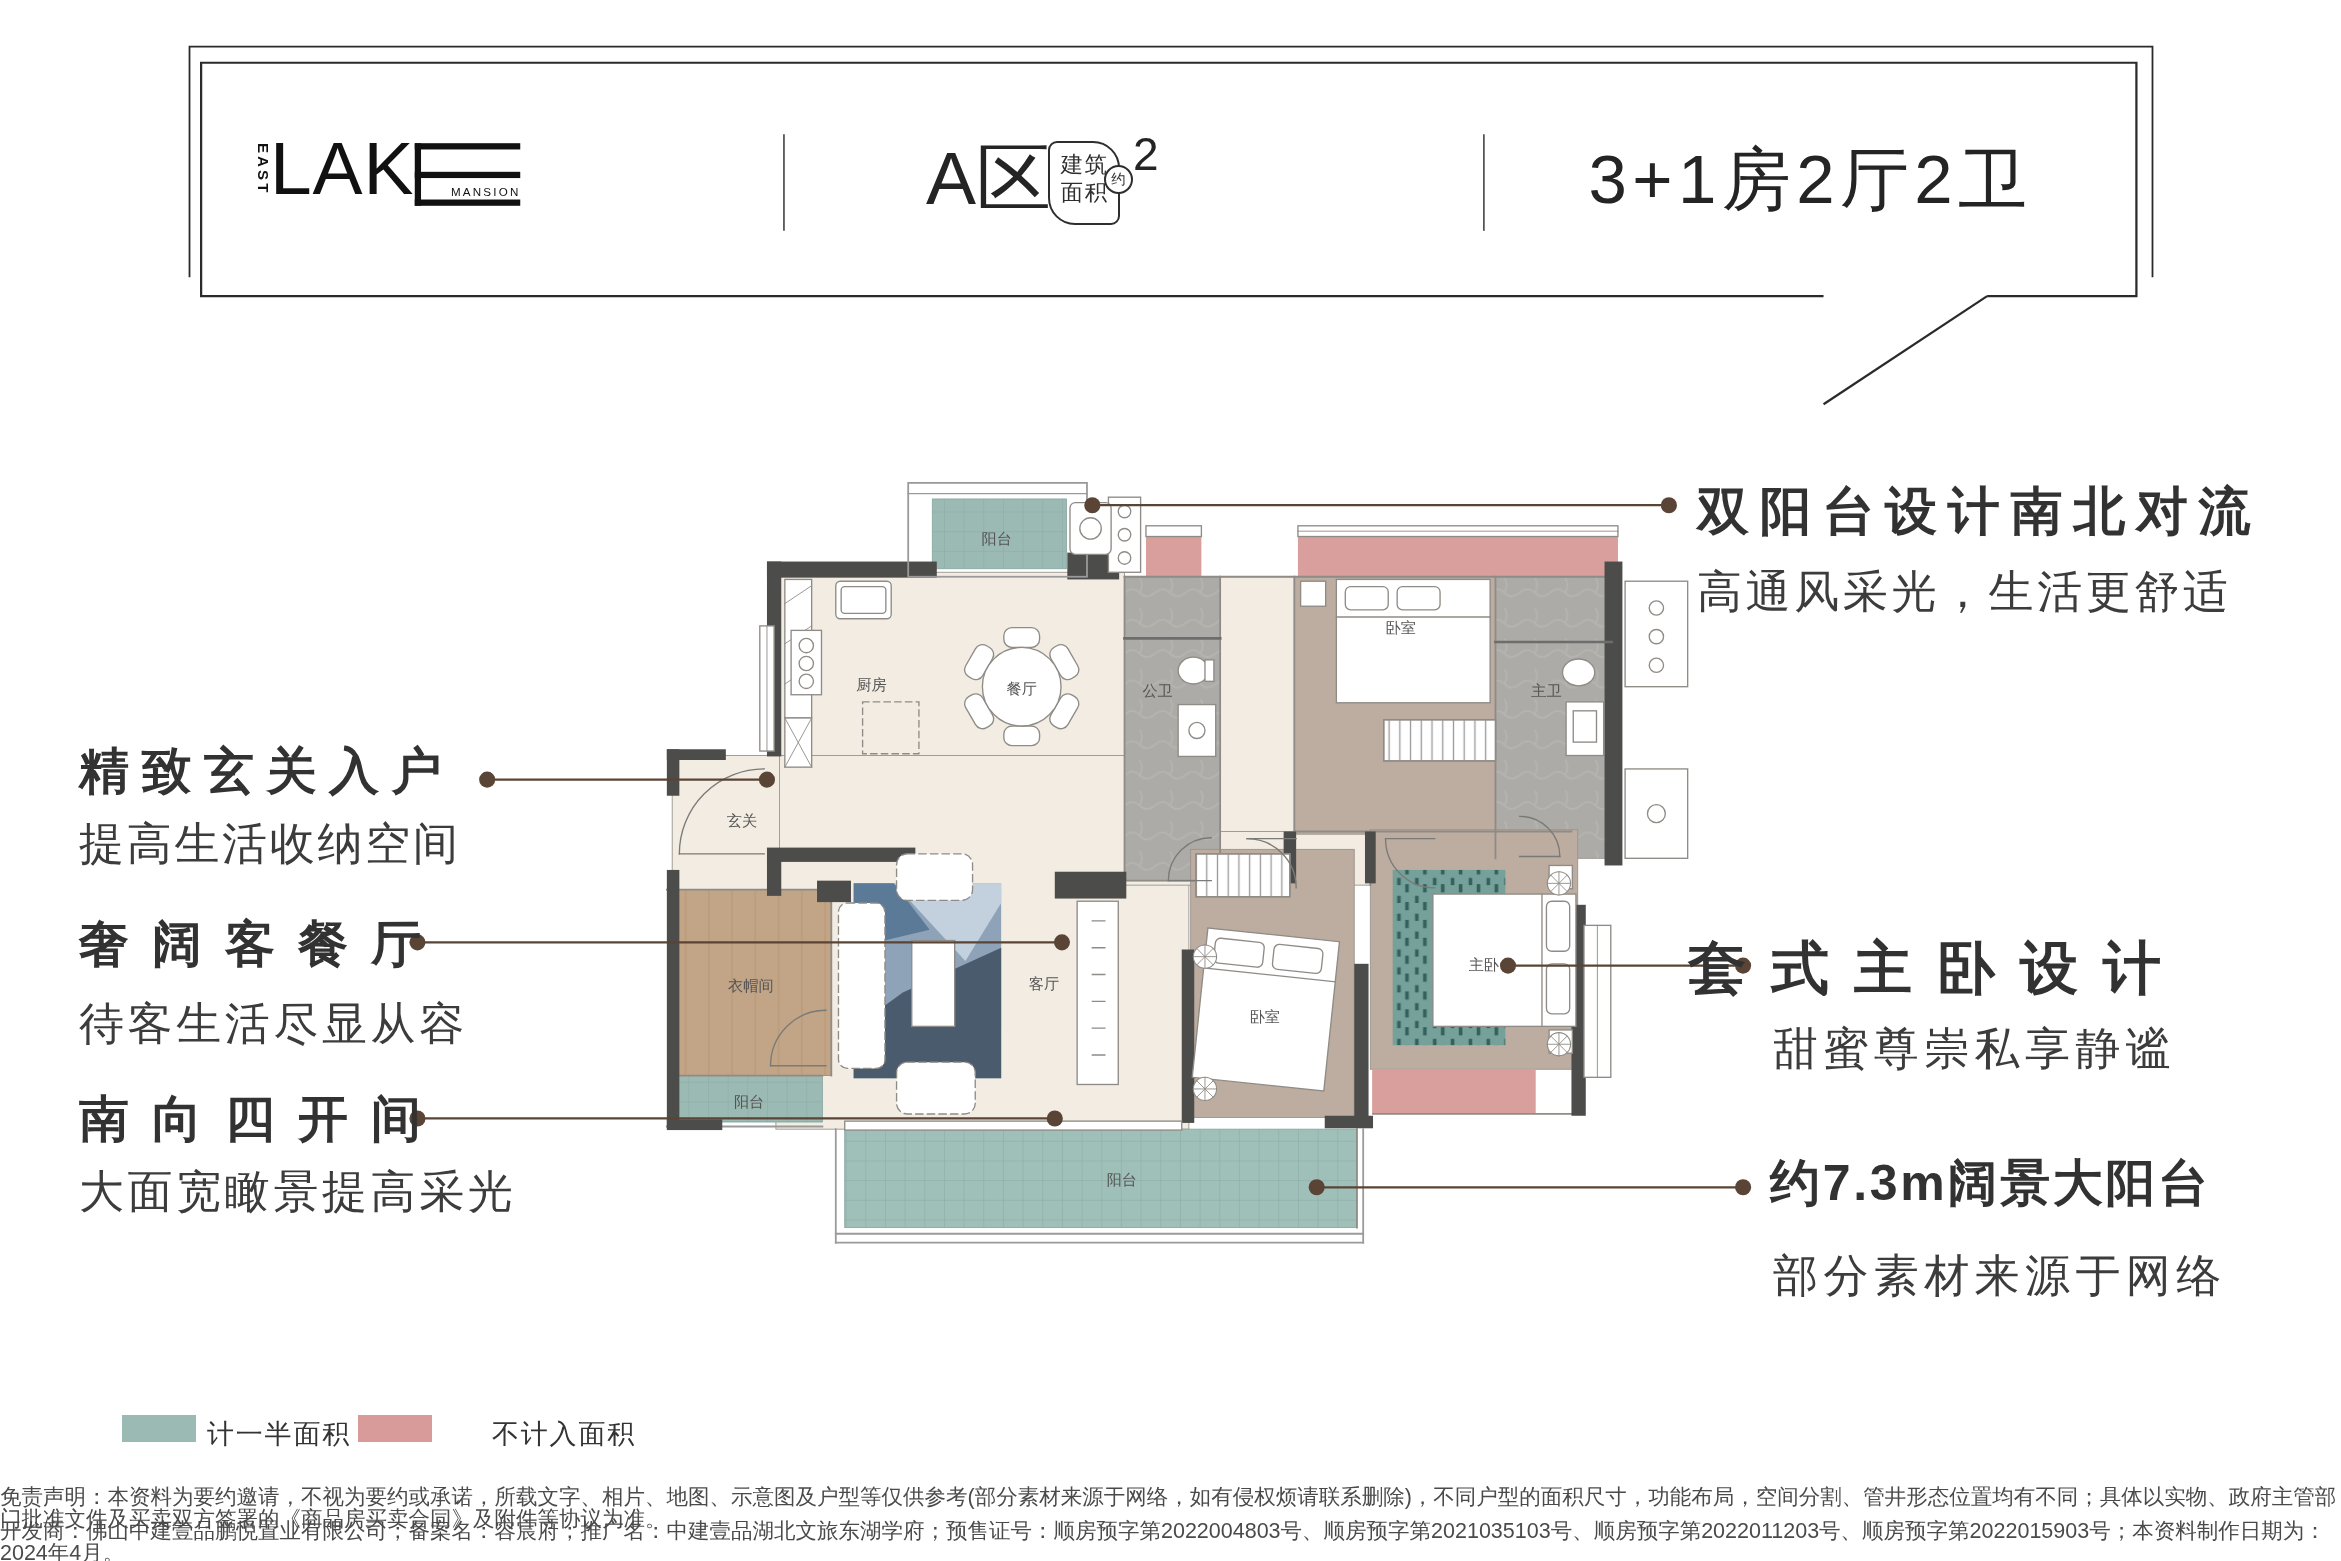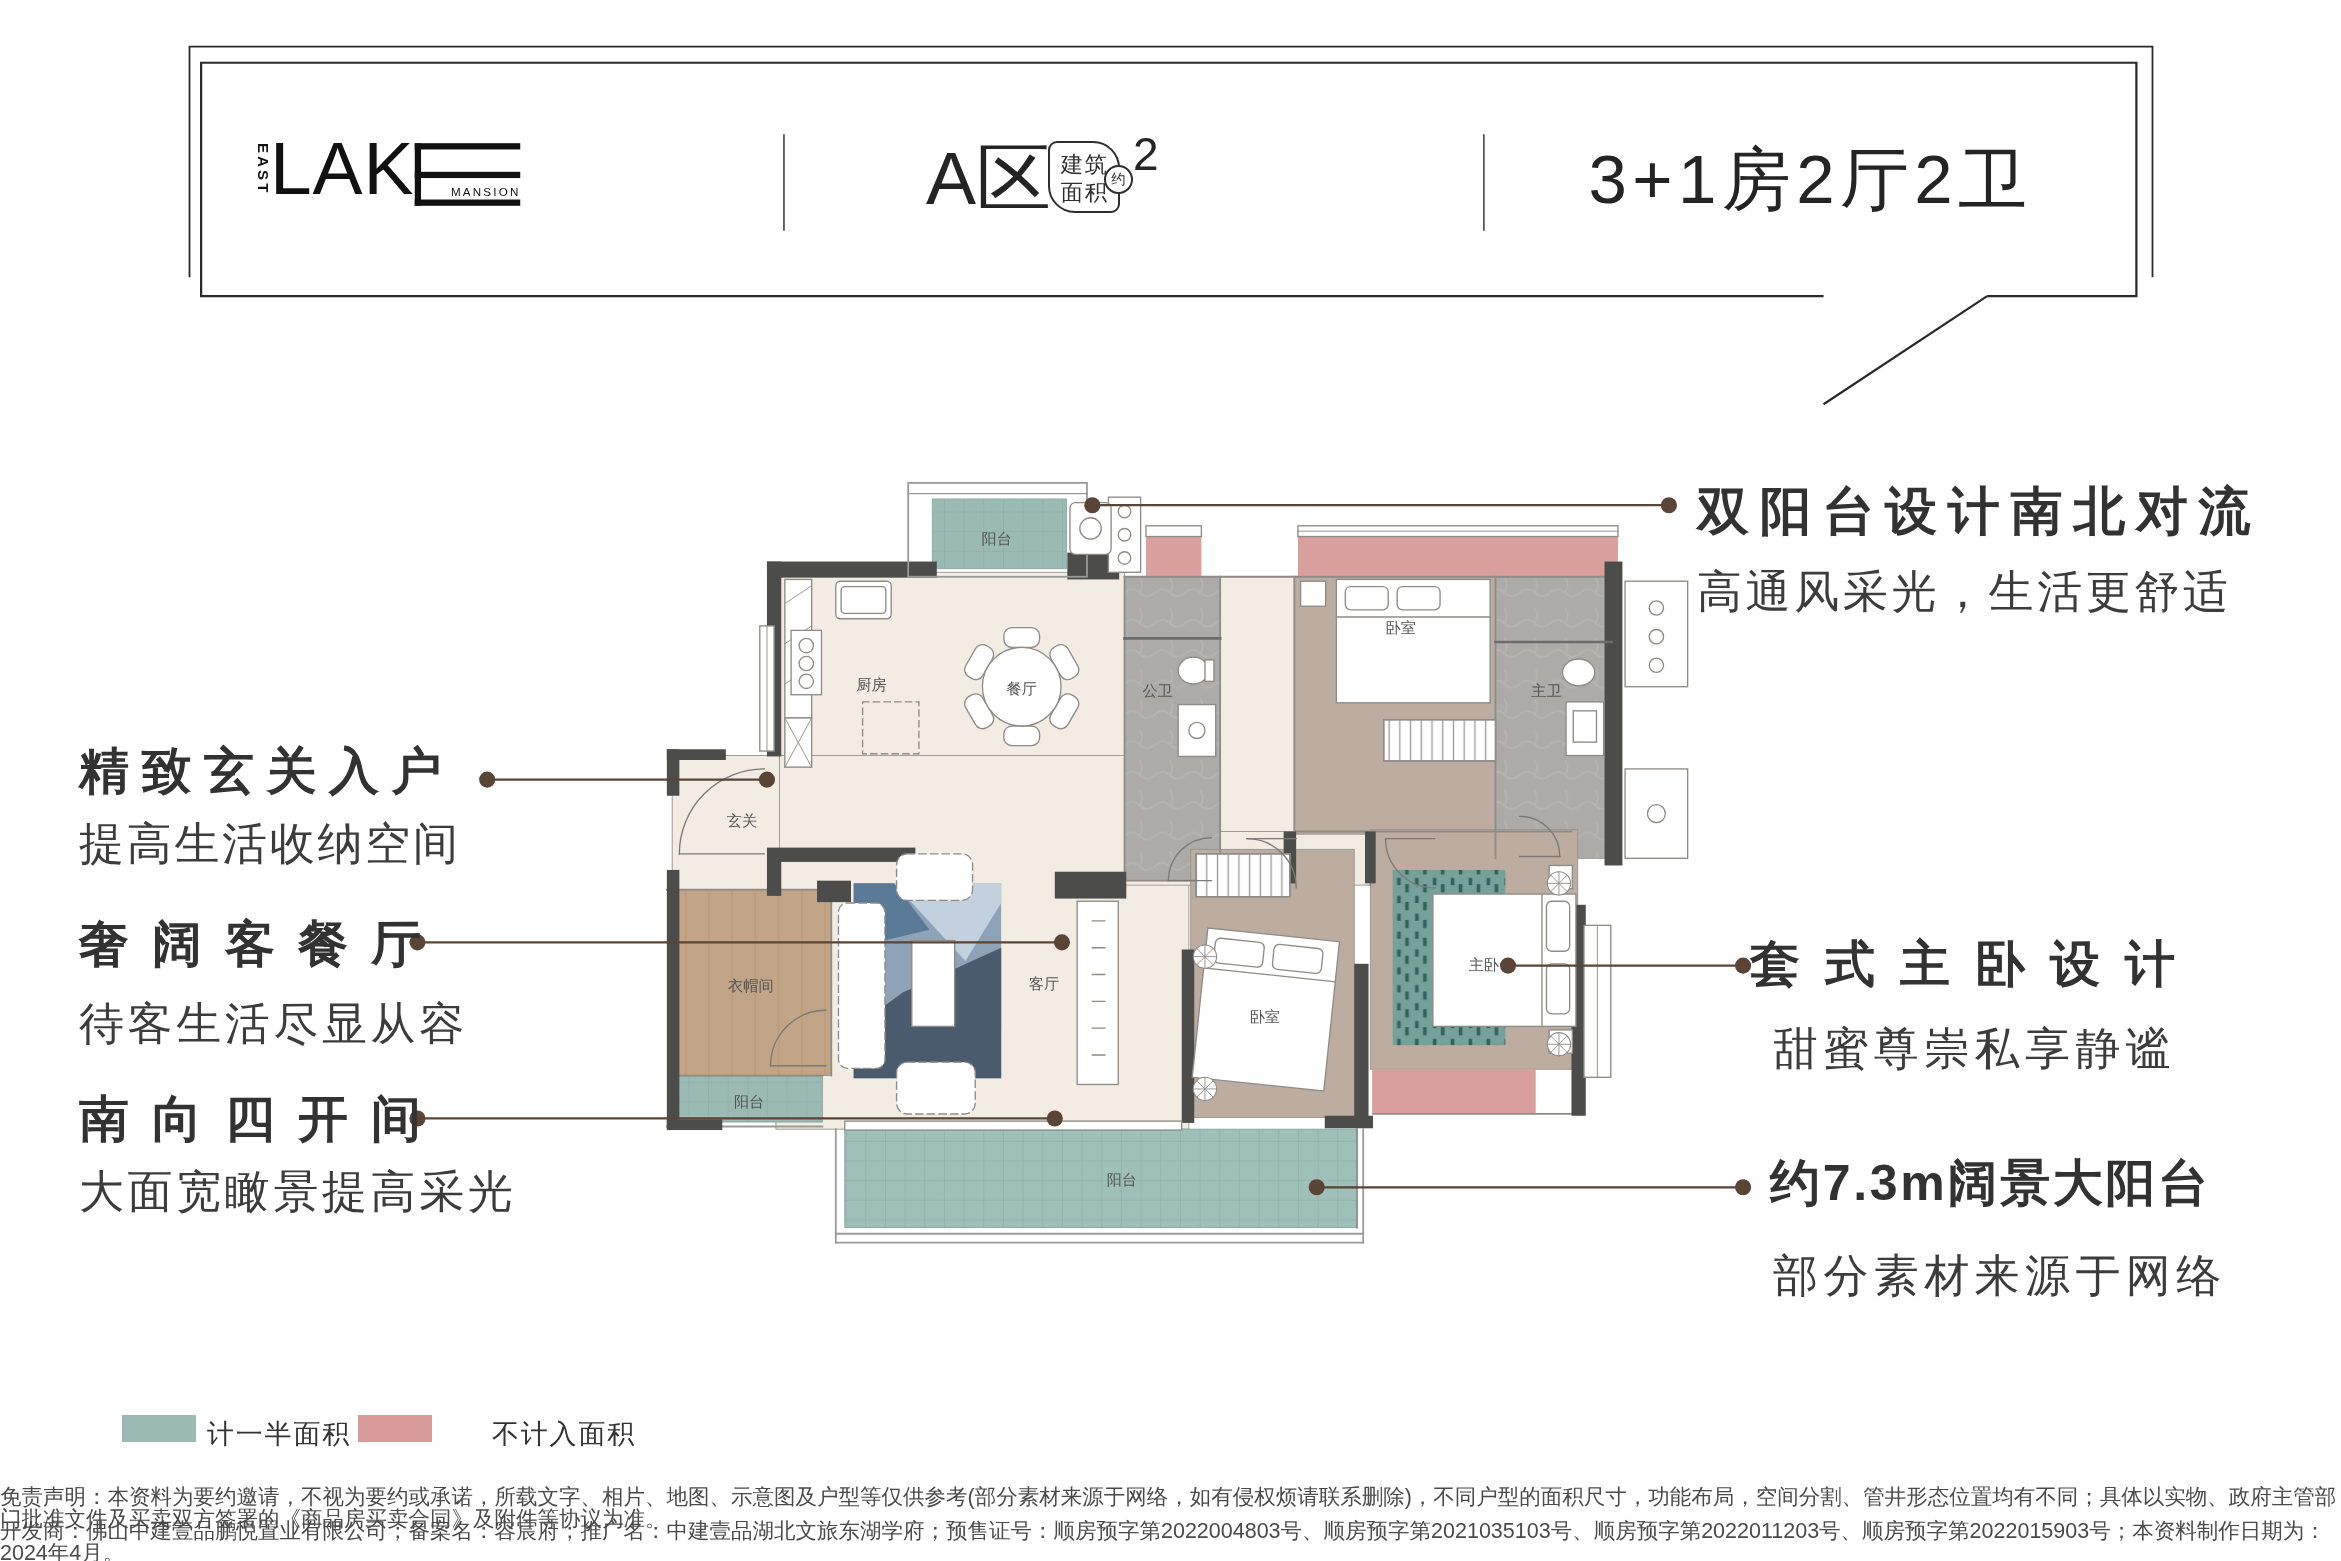--- a/index.html
+++ b/index.html
@@ -7,21 +7,21 @@
     width:2342px;height:1562px;position:relative;background:#ffffff;
     font-family:"Liberation Sans","DejaVu Sans",sans-serif;overflow:hidden;
   }
   .abs{position:absolute;}
   
   .logo-east{left:272px;top:143px;font-size:15px;letter-spacing:3.1px;font-weight:600;color:#111;
     transform:rotate(90deg);transform-origin:0 0;white-space:nowrap;}
   .logo-lake{left:270px;top:131px;font-size:75px;font-weight:300;color:#111;letter-spacing:0.9px;line-height:1;}
   .logo-mansion{left:451px;top:185px;font-size:11.6px;letter-spacing:2.2px;font-weight:500;color:#111;}
   .zone{left:926px;top:141px;font-size:75px;font-weight:500;color:#242424;line-height:1;}
-  .badge{left:1048px;top:141px;width:72px;height:72px;border:2.7px solid #2e2e2e;
+  .badge{left:1048px;top:141px;width:72px;height:84px;border:2.7px solid #2e2e2e;
     border-radius:9px 27px 9px 27px;box-sizing:border-box;}
   .badge-line{position:absolute;left:10.7px;font-size:22.3px;color:#2e2e2e;line-height:1;letter-spacing:1.8px;}
   .badge-l1{top:10.7px;} .badge-l2{top:39px;}
   .badge-approx{position:absolute;left:54px;top:21.5px;width:25px;height:25px;border:2.2px solid #2e2e2e;
     border-radius:50%;background:#fff;font-size:14.3px;color:#2e2e2e;display:flex;align-items:center;justify-content:center;}
   .area{left:1133px;top:131px;display:flex;align-items:flex-start;color:#242424;}
   .area .num{font-size:89px;font-weight:400;line-height:1;}
   .area .sup{font-size:46px;font-weight:400;line-height:1;margin-top:0px;}
   .layout{left:1484px;top:145px;width:653px;text-align:center;font-size:69px;font-weight:500;
     letter-spacing:5.4px;color:#242424;line-height:1;}
@@ -29,21 +29,21 @@
   .ann-title{font-weight:700;color:#323232;line-height:1;white-space:nowrap;}
   .ann-sub{font-weight:400;color:#3c3c3c;line-height:1;white-space:nowrap;}
   .a1t{left:79px;top:746px;font-size:50px;letter-spacing:12.5px;}
   .a1s{left:79px;top:821px;font-size:45px;letter-spacing:2.7px;}
   .a2t{left:79px;top:919px;font-size:50px;letter-spacing:23px;}
   .a2s{left:79px;top:1001px;font-size:45px;letter-spacing:3.6px;}
   .a3t{left:79px;top:1094px;font-size:50px;letter-spacing:23px;}
   .a3s{left:79px;top:1169px;font-size:45px;letter-spacing:3.6px;}
   .r1t{left:1697px;top:485px;font-size:52px;letter-spacing:10.7px;}
   .r1s{left:1697px;top:569px;font-size:45px;letter-spacing:3.6px;}
-  .r2t{left:1750px;top:939px;font-size:50px;letter-spacing:25px;}
+  .r2t{left:1688px;top:939px;font-size:58px;letter-spacing:25px;}
   .r2s{left:1773px;top:1026px;font-size:45px;letter-spacing:5.4px;}
   .r3t{left:1770px;top:1158px;font-size:50px;letter-spacing:2.7px;}
   .r3s{left:1773px;top:1253px;font-size:45px;letter-spacing:5.4px;}
   
   .swatch{width:74px;height:27px;}
   .sw1{left:122px;top:1415px;}
   .sw2{left:358px;top:1415px;}
   .leg-label{top:1416px;font-size:27px;color:#333;letter-spacing:1.8px;}
   .ll1{left:207px;} .ll2{left:444px;margin-left:48px;}
   .disc{left:0;width:2342px;font-size:21.5px;color:#4a4a4a;line-height:1;}

